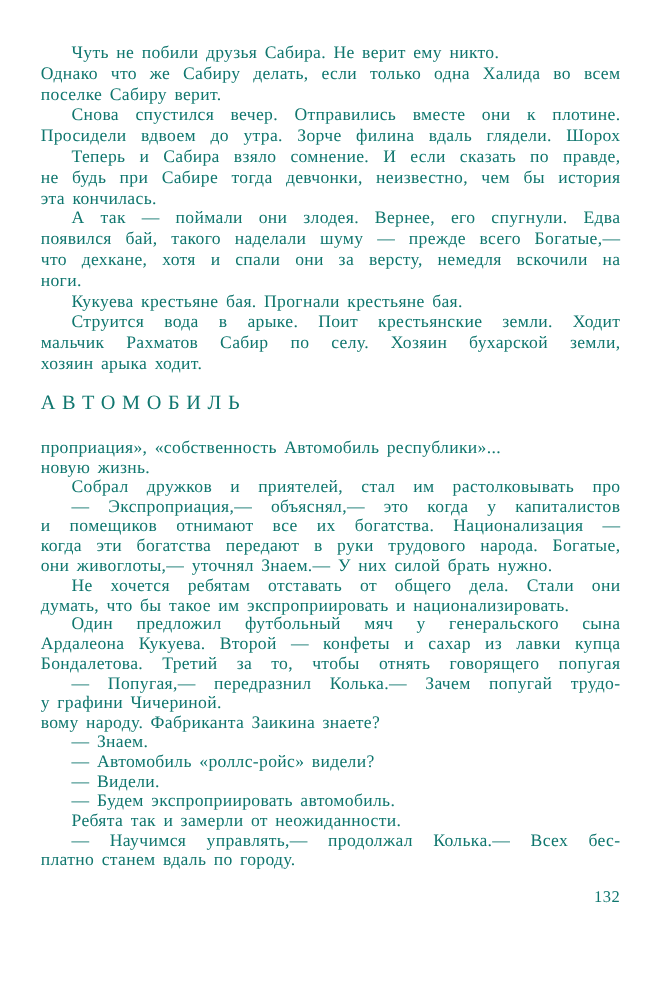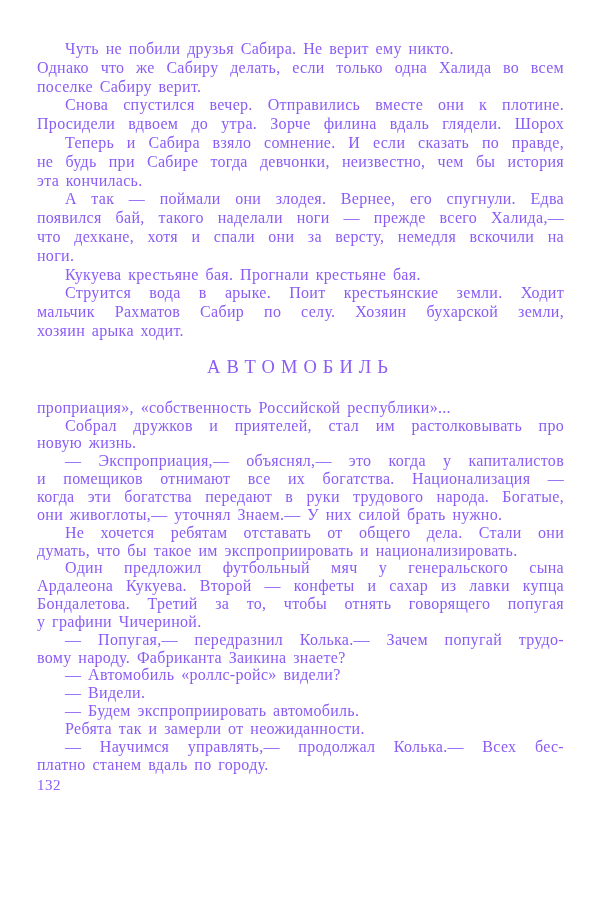--- a/index.html
+++ b/index.html
@@ -39,70 +39,70 @@
   }
   .line.para-end {
     text-align-last: left;
   }
   .heading {
     margin: 15px 0 21px 0;
     font-size: 18.5px;
     font-weight: normal;
     line-height: 22px;
     letter-spacing: 6px;
-    text-align: center;
     white-space: nowrap;
   }
   .pageno {
-    margin-top: 4px;
+    margin-top: 17px;
     font-size: 15px;
-    text-align: left;
+    text-align: right;
     letter-spacing: 0.5px;
   }
 </style>
 </head>
 <body>
 
-<div class="page" style="background: rgb(255, 255, 255); color: #8b5cf6;">
+<div class="page" style="background: rgb(255, 255, 255); color: #0f766e;">
   <div class="text-col">
     <div class="block block1">
         <div class="line indent para-end">Чуть не побили друзья Сабира. Не верит ему никто.</div>
         <div class="line">Однако что же Сабиру делать, если только одна Халида во всем</div>
         <div class="line para-end">поселке Сабиру верит.</div>
         <div class="line indent">Снова спустился вечер. Отправились вместе они к плотине.</div>
         <div class="line">Просидели вдвоем до утра. Зорче филина вдаль глядели. Шорох</div>
         <div class="line indent">Теперь и Сабира взяло сомнение. И если сказать по правде,</div>
         <div class="line">не будь при Сабире тогда девчонки, неизвестно, чем бы история</div>
         <div class="line para-end">эта кончилась.</div>
         <div class="line indent">А так — поймали они злодея. Вернее, его спугнули. Едва</div>
-        <div class="line">появился бай, такого наделали ноги — прежде всего Халида,—</div>
+        <div class="line">появился бай, такого наделали шуму — прежде всего Богатые,—</div>
         <div class="line">что дехкане, хотя и спали они за версту, немедля вскочили на</div>
         <div class="line para-end">ноги.</div>
         <div class="line indent para-end">Кукуева крестьяне бая. Прогнали крестьяне бая.</div>
         <div class="line indent">Струится вода в арыке. Поит крестьянские земли. Ходит</div>
         <div class="line">мальчик Рахматов Сабир по селу. Хозяин бухарской земли,</div>
         <div class="line para-end">хозяин арыка ходит.</div>
       </div>
     <div class="heading">АВТОМОБИЛЬ</div>
     <div class="block block2">
-        <div class="line para-end">проприация», «собственность Российской республики»...</div>
+        <div class="line para-end">проприация», «собственность Автомобиль республики»...</div>
+        <div class="line para-end">новую жизнь.</div>
         <div class="line indent">Собрал дружков и приятелей, стал им растолковывать про</div>
-        <div class="line para-end">новую жизнь.</div>
         <div class="line indent">— Экспроприация,— объяснял,— это когда у капиталистов</div>
         <div class="line">и помещиков отнимают все их богатства. Национализация —</div>
         <div class="line">когда эти богатства передают в руки трудового народа. Богатые,</div>
         <div class="line para-end">они живоглоты,— уточнял Знаем.— У них силой брать нужно.</div>
         <div class="line indent">Не хочется ребятам отставать от общего дела. Стали они</div>
         <div class="line para-end">думать, что бы такое им экспроприировать и национализировать.</div>
         <div class="line indent">Один предложил футбольный мяч у генеральского сына</div>
         <div class="line">Ардалеона Кукуева. Второй — конфеты и сахар из лавки купца</div>
         <div class="line">Бондалетова. Третий за то, чтобы отнять говорящего попугая</div>
+        <div class="line indent">— Попугая,— передразнил Колька.— Зачем попугай трудо-</div>
         <div class="line para-end">у графини Чичериной.</div>
-        <div class="line indent">— Попугая,— передразнил Колька.— Зачем попугай трудо-</div>
         <div class="line para-end">вому народу. Фабриканта Заикина знаете?</div>
+        <div class="line indent para-end">— Знаем.</div>
         <div class="line indent para-end">— Автомобиль «роллс-ройс» видели?</div>
         <div class="line indent para-end">— Видели.</div>
         <div class="line indent para-end">— Будем экспроприировать автомобиль.</div>
         <div class="line indent para-end">Ребята так и замерли от неожиданности.</div>
         <div class="line indent">— Научимся управлять,— продолжал Колька.— Всех бес-</div>
         <div class="line para-end">платно станем вдаль по городу.</div>
       </div>
     <div class="pageno">132</div>
   </div>
 </div>

